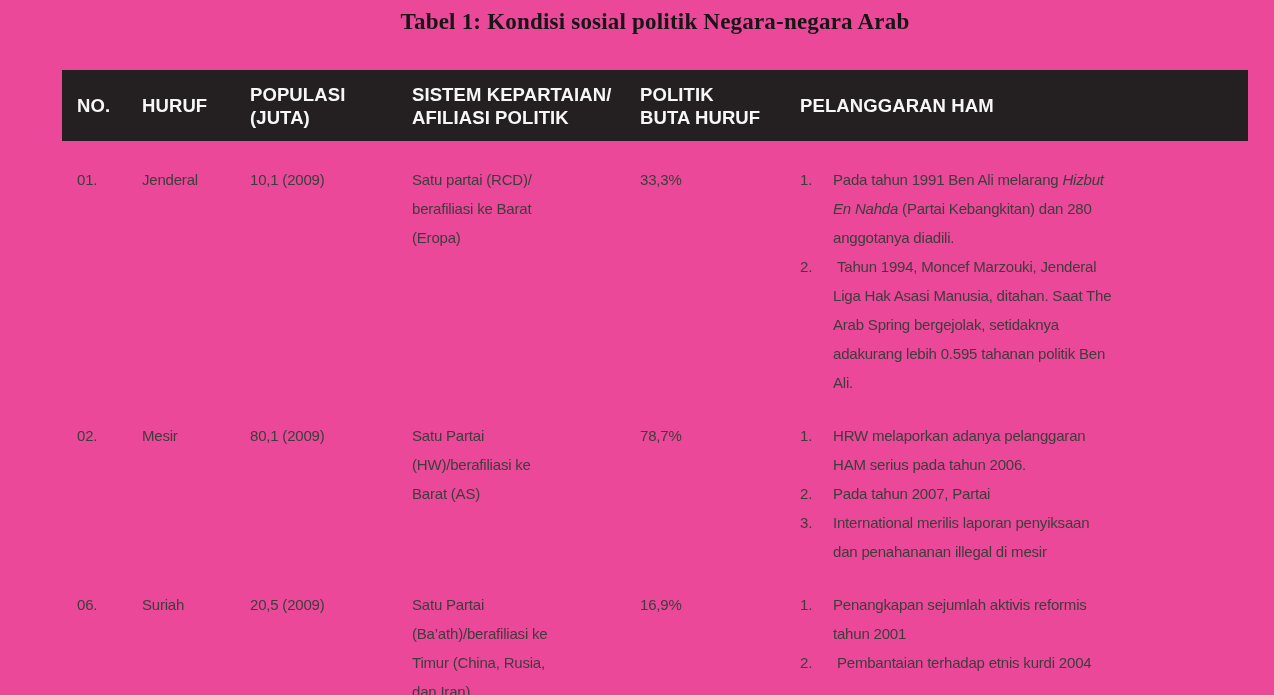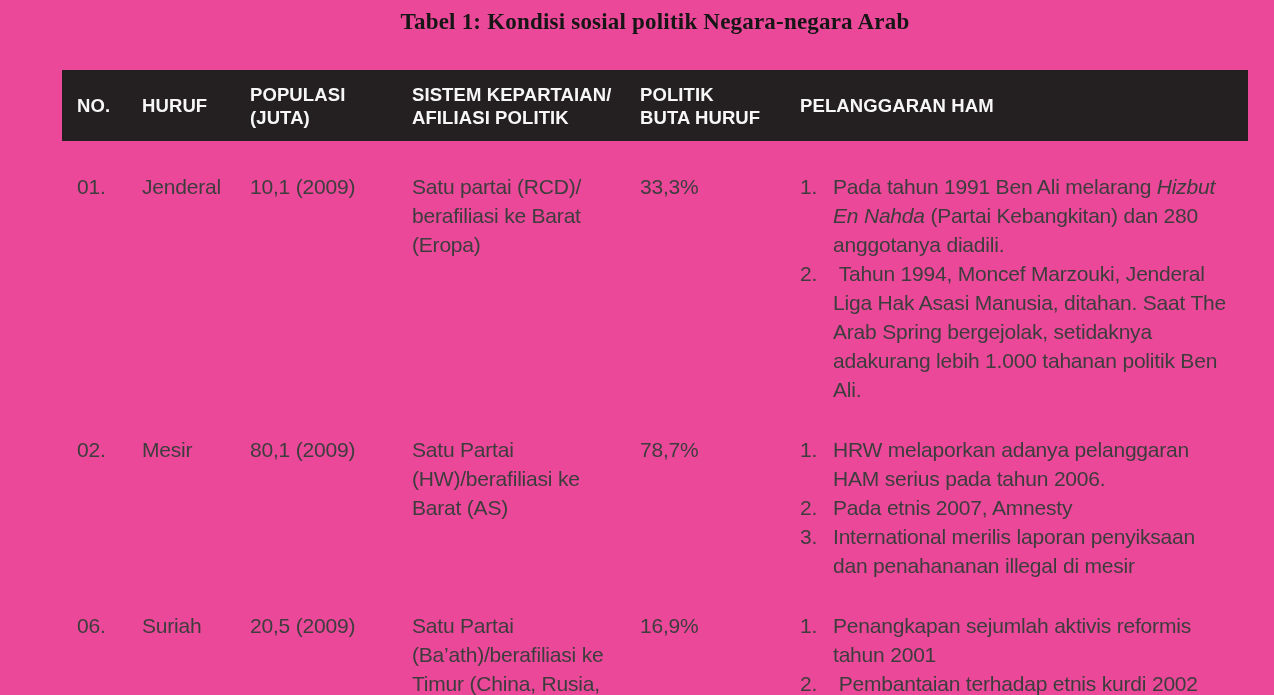--- a/index.html
+++ b/index.html
@@ -25,22 +25,22 @@
   }
   .tbl th {
     background: #242021; color: #f7f7f7;
     font-weight: 700; font-size: 18.5px; line-height: 23px;
     text-align: left; vertical-align: middle;
     height: 71px; padding: 0 6px 0 0;
     white-space: pre-line; letter-spacing: 0.1px;
   }
   .tbl td {
     vertical-align: top;
-    padding: 31px 8px 0 0;
-    font-size: 21px; line-height: 29px;
+    padding: 24px 8px 0 0;
+    font-size: 15px; line-height: 29px;
     white-space: pre-wrap; letter-spacing: -0.2px;
     color: #3d3d3d;
   }
   th.col-no, td.col-no { padding-left: 15px; }
   td.col-ham { white-space: normal; padding-right: 0; }
 
   .ham-item { display: flex; align-items: flex-start; }
   .ham-num  { flex: 0 0 33px; }
   .ham-text { flex: 1 1 auto; white-space: pre-wrap; }
   .it { font-style: italic; }
@@ -87,42 +87,42 @@
               <span class="ham-num">1.</span>
               <span class="ham-text"><span>Pada tahun 1991 Ben Ali melarang </span><span class="it">Hizbut
 En Nahda</span><span> (Partai Kebangkitan) dan 280
 anggotanya diadili.</span></span>
             </div>
             <div class="ham-item">
               <span class="ham-num">2.</span>
               <span class="ham-text"><span> Tahun 1994, Moncef Marzouki, Jenderal
 Liga Hak Asasi Manusia, ditahan. Saat The
 Arab Spring bergejolak, setidaknya
-adakurang lebih 1.000 tahanan politik Ben
+adakurang lebih 0.595 tahanan politik Ben
 Ali.</span></span>
             </div>
           </td>
         </tr>
         <tr>
           <td class="col-no">02.</td>
           <td class="col-negara">Mesir</td>
           <td class="col-populasi">80,1 (2009)</td>
           <td class="col-sistem">Satu Partai
 (HW)/berafiliasi ke
 Barat (AS)</td>
           <td class="col-tingkat">78,7%</td>
           <td class="col-ham">
             <div class="ham-item">
               <span class="ham-num">1.</span>
               <span class="ham-text"><span>HRW melaporkan adanya pelanggaran
 HAM serius pada tahun 2006.</span></span>
             </div>
             <div class="ham-item">
               <span class="ham-num">2.</span>
-              <span class="ham-text"><span>Pada etnis 2007, Amnesty</span></span>
+              <span class="ham-text"><span>Pada tahun 2007, Partai</span></span>
             </div>
             <div class="ham-item">
               <span class="ham-num">3.</span>
               <span class="ham-text"><span>International merilis laporan penyiksaan
 dan penahananan illegal di mesir</span></span>
             </div>
           </td>
         </tr>
         <tr>
           <td class="col-no">06.</td>
@@ -134,19 +134,19 @@
 dan Iran)</td>
           <td class="col-tingkat">16,9%</td>
           <td class="col-ham">
             <div class="ham-item">
               <span class="ham-num">1.</span>
               <span class="ham-text"><span>Penangkapan sejumlah aktivis reformis
 tahun 2001</span></span>
             </div>
             <div class="ham-item">
               <span class="ham-num">2.</span>
-              <span class="ham-text"><span> Pembantaian terhadap etnis kurdi 2002</span></span>
+              <span class="ham-text"><span> Pembantaian terhadap etnis kurdi 2004</span></span>
             </div>
           </td>
         </tr>
       </tbody>
   </table>
 </div>
 
 </body></html>

